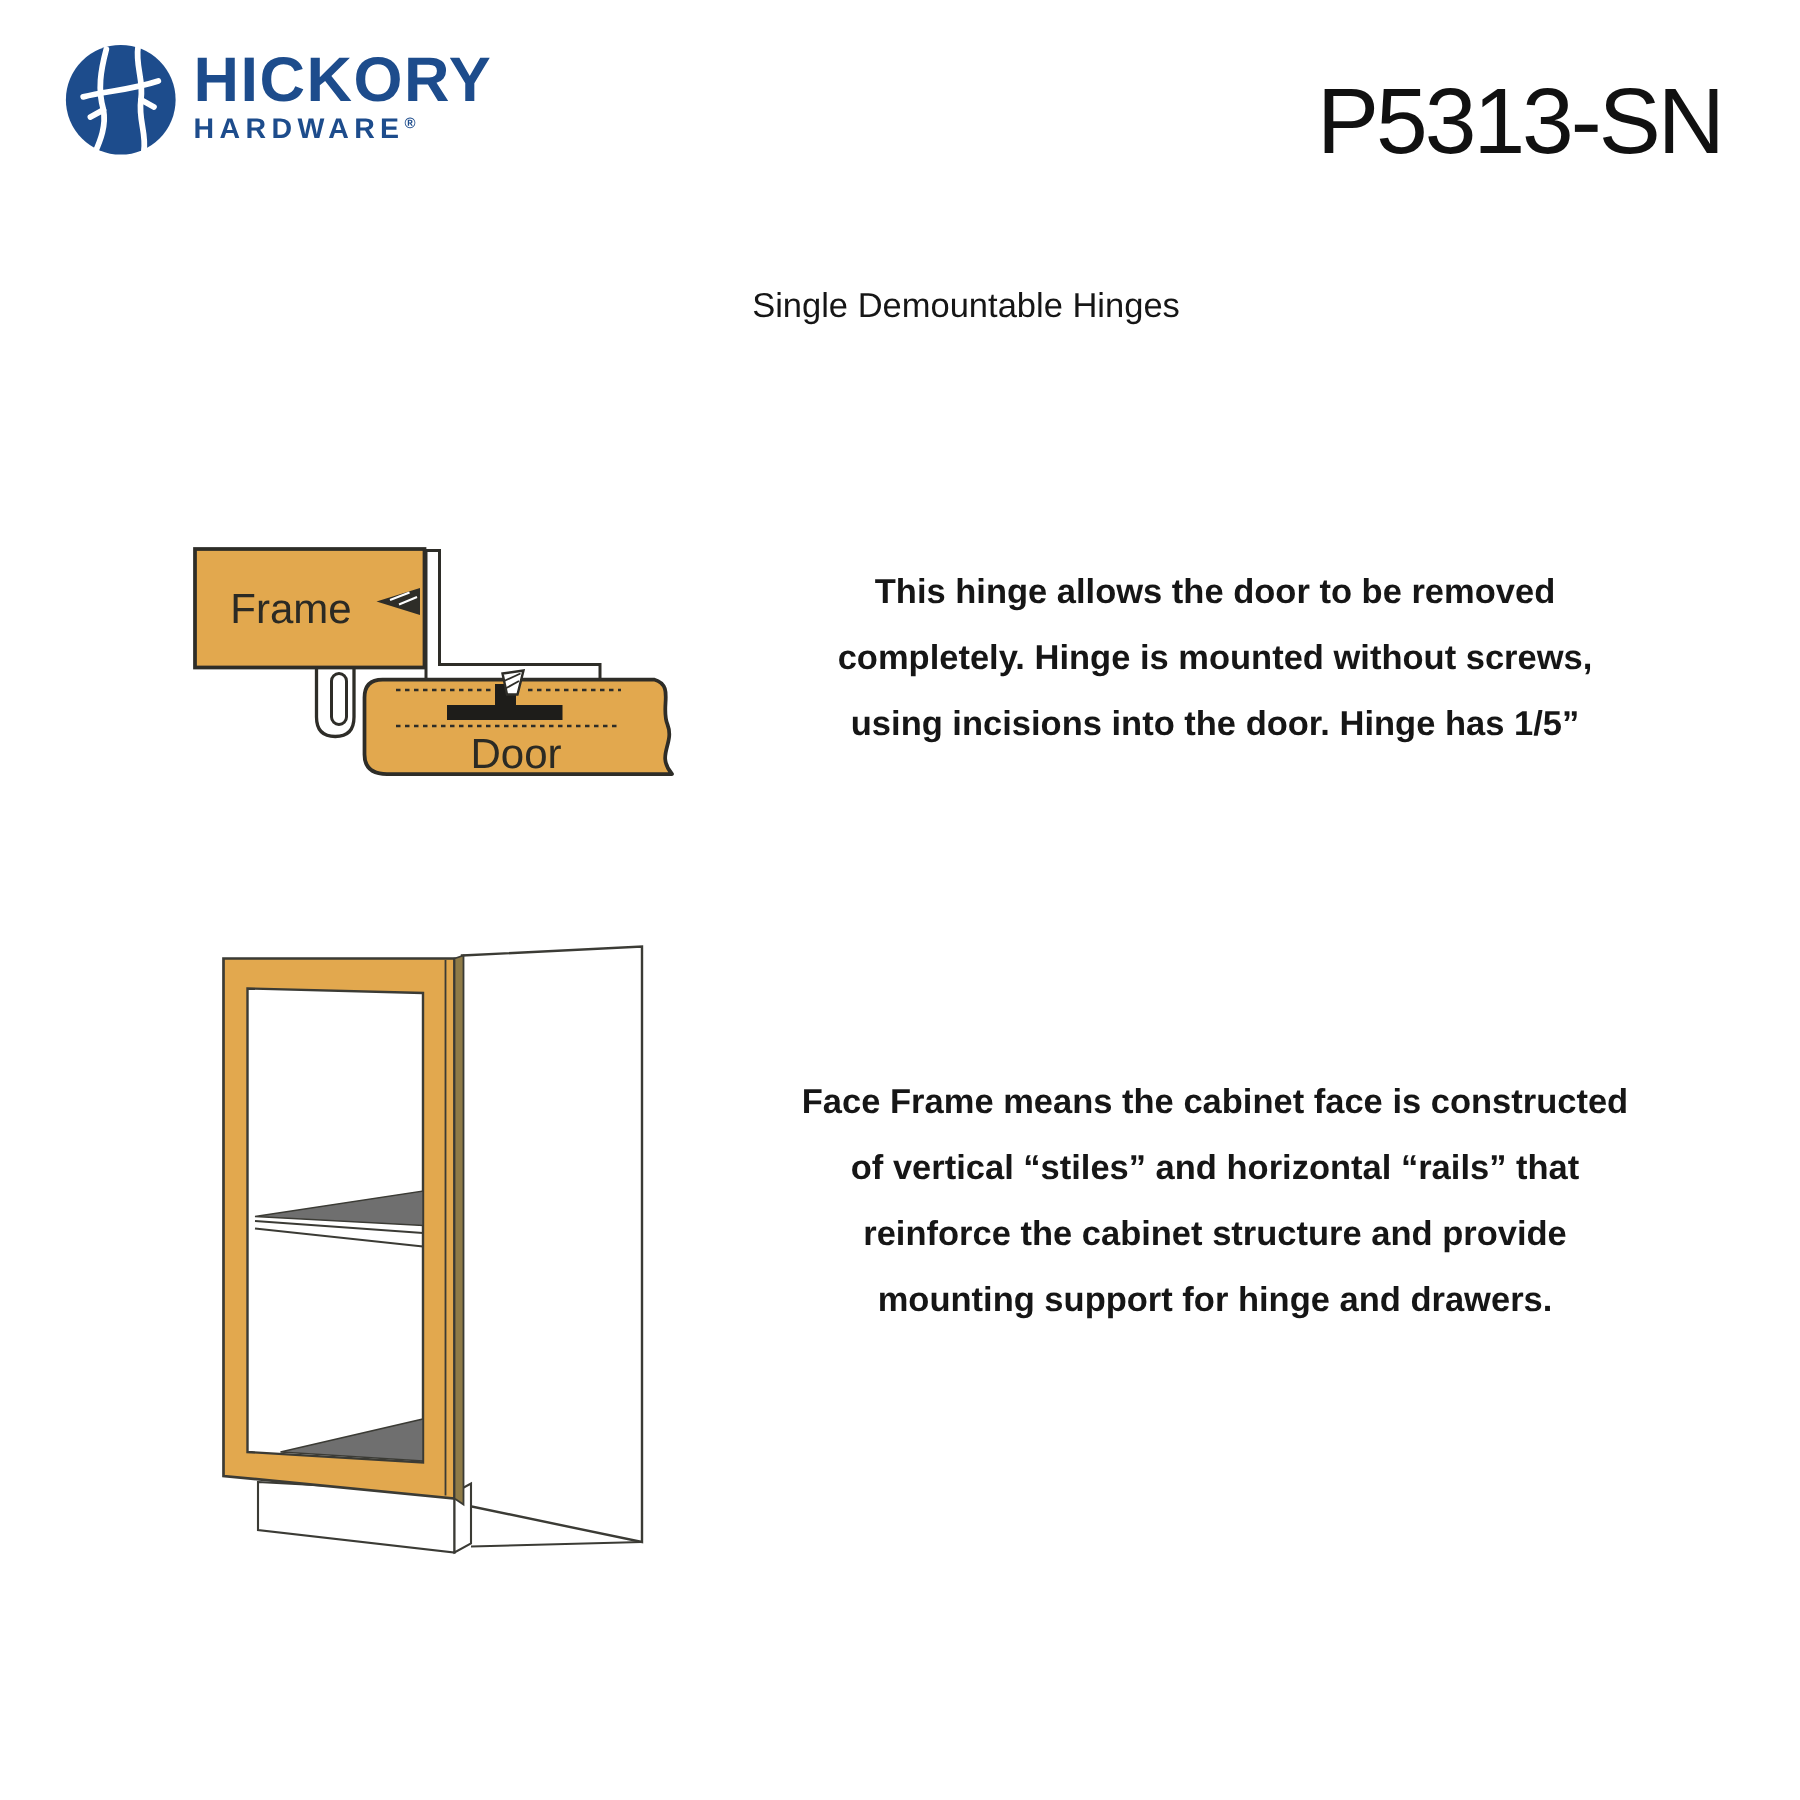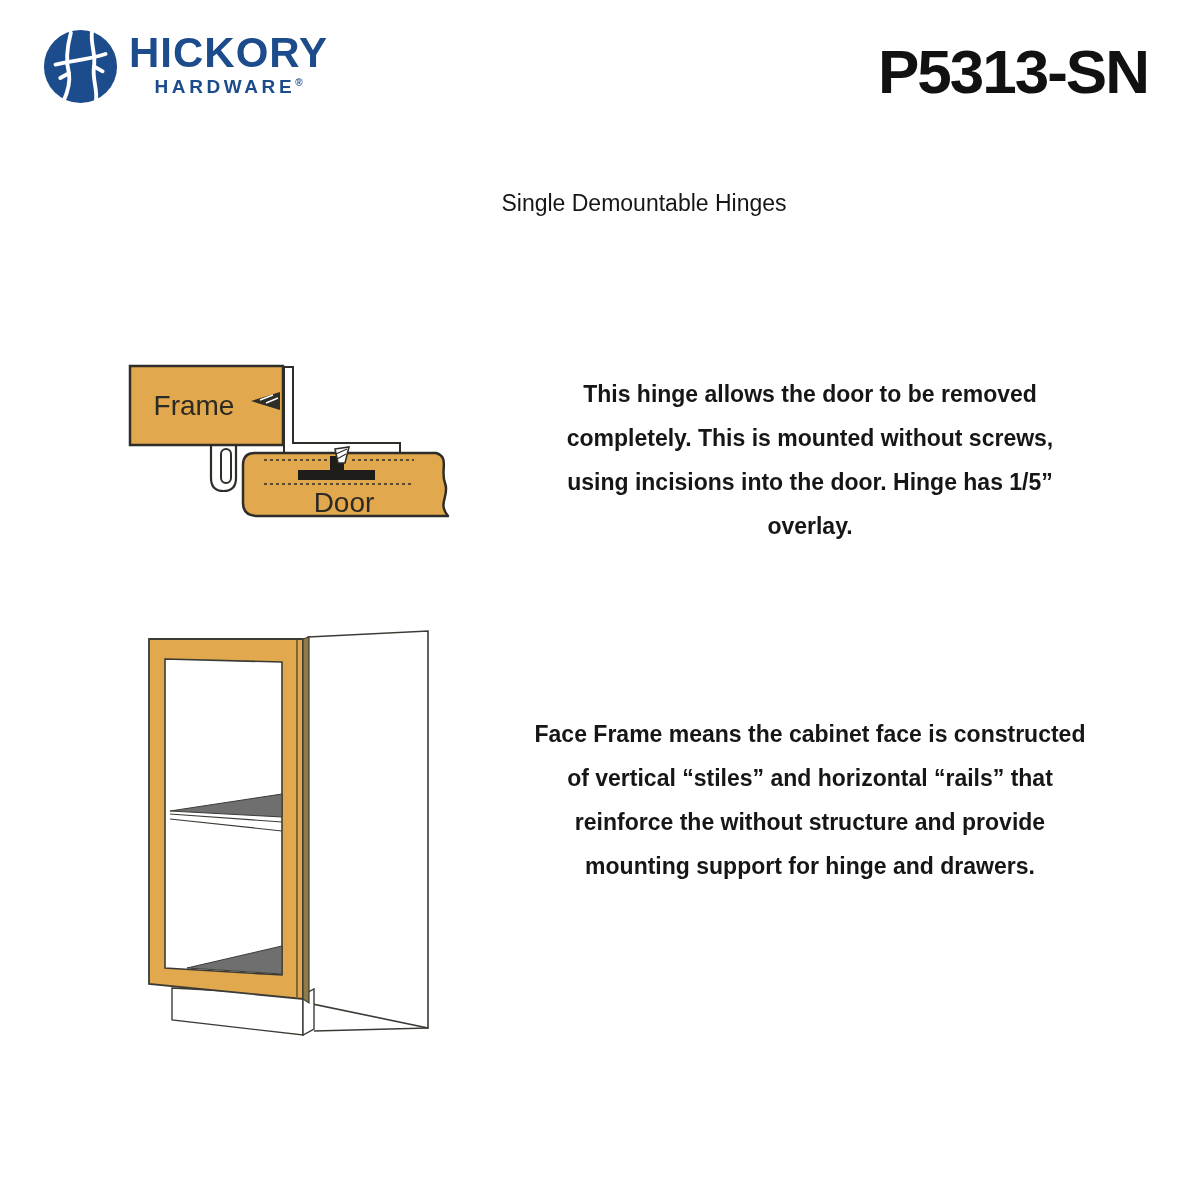--- a/index.html
+++ b/index.html
@@ -4,23 +4,23 @@
 <style>
   html,body{margin:0;padding:0;background:#ffffff;}
   .page{position:relative;width:1200px;height:1200px;background:#ffffff;overflow:hidden;
         font-family:"Liberation Sans","DejaVu Sans",sans-serif;color:#1c1c1c;}
 
   
   .logo-wrap{position:absolute;left:42px;top:28px;display:flex;align-items:flex-start;}
   .logo-mark{width:77px;height:77px;}
   .brand-text{margin-left:10px;margin-top:8px;color:#1d4c8c;}
   .brand-line1{font-size:42px;font-weight:bold;letter-spacing:1px;line-height:34px;}
-  .brand-line2{font-size:19px;font-weight:bold;letter-spacing:3.6px;line-height:22px;margin-top:2px;text-align:center;}
+  .brand-line2{font-size:19px;font-weight:bold;letter-spacing:3.6px;line-height:22px;margin-top:2px;}
   .brand-line2 sup{font-size:10px;letter-spacing:0;}
-  .part-number{position:absolute;right:52px;top:36px;font-size:62px;font-weight:bold;
+  .part-number{position:absolute;right:52px;top:46px;font-size:62px;font-weight:normal;
                letter-spacing:-2px;color:#111111;}
 
   
   .subtitle{position:absolute;left:0;top:182px;width:1200px;text-align:center;
             font-size:23px;line-height:42px;color:#161616;padding-left:44px;}
 
   
   .hinge-diagram{position:absolute;left:118px;top:353px;width:364px;height:184px;}
   .cabinet-diagram{position:absolute;left:140px;top:618px;width:332px;height:452px;}
 
@@ -91,23 +91,22 @@
 
     <polygon points="217,96 231,94 227,110 220,110" fill="#ffffff" stroke="#2e2d28" stroke-width="1.6"></polygon>
     <g stroke="#2e2d28" stroke-width="1.2">
       <line x1="218" y1="101" x2="229" y2="96"></line>
       <line x1="219" y1="106" x2="228" y2="101"></line>
     </g>
   </svg>
 
   <div class="para para-1">
     <div>This hinge allows the door to be removed</div>
-    <div>completely. This is mounted without screws,</div>
+    <div>completely. Hinge is mounted without screws,</div>
     <div>using incisions into the door. Hinge has 1/5”</div>
-    <div>overlay.</div>
   </div>
 
   <svg class="cabinet-diagram" viewBox="0 0 332 452">
 
     <polygon points="168,19 288,13 288,410 168,385" fill="#ffffff" stroke="#3b3b35" stroke-width="1.6"></polygon>
 
     <polygon points="32,370 163,377 163,417 32,402" fill="#ffffff" stroke="#3b3b35" stroke-width="1.4"></polygon>
     <polygon points="163,377 174,371 174,411 163,417" fill="#ffffff" stroke="#3b3b35" stroke-width="1.4"></polygon>
     <line x1="174" y1="413" x2="288" y2="410" stroke="#3b3b35" stroke-width="1.4"></line>
 
@@ -122,17 +121,17 @@
     <polygon points="30,193 142,176 142,199" fill="#6f6f6f" stroke="#3b3b35" stroke-width="1"></polygon>
     <line x1="30" y1="196" x2="142" y2="204" stroke="#3b3b35" stroke-width="1.2"></line>
     <line x1="30" y1="201" x2="142" y2="213" stroke="#3b3b35" stroke-width="1.2"></line>
 
     <polygon points="47,350 142,328 142,356" fill="#6f6f6f" stroke="#3b3b35" stroke-width="1"></polygon>
   </svg>
 
   <div class="para para-2">
     <div>Face Frame means the cabinet face is constructed</div>
     <div>of vertical “stiles” and horizontal “rails” that</div>
-    <div>reinforce the without structure and provide</div>
+    <div>reinforce the cabinet structure and provide</div>
     <div>mounting support for hinge and drawers.</div>
   </div>
 
 </div>
 
 </body></html>

